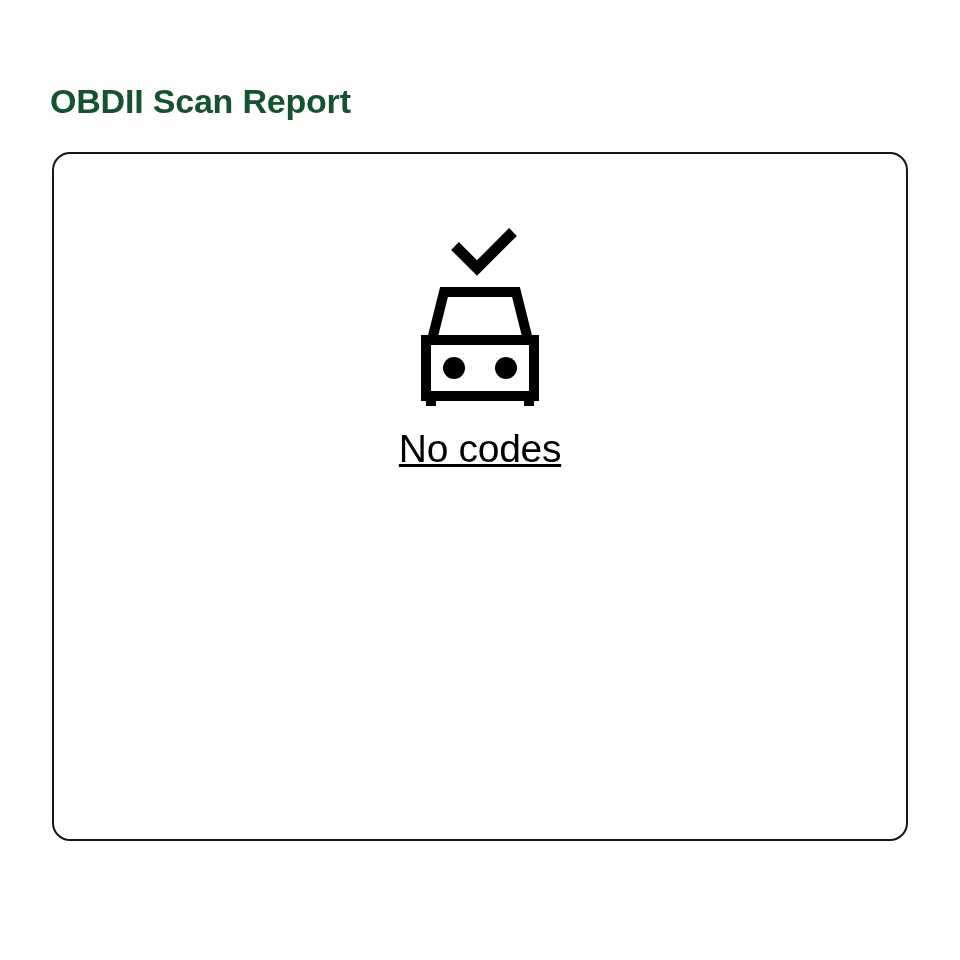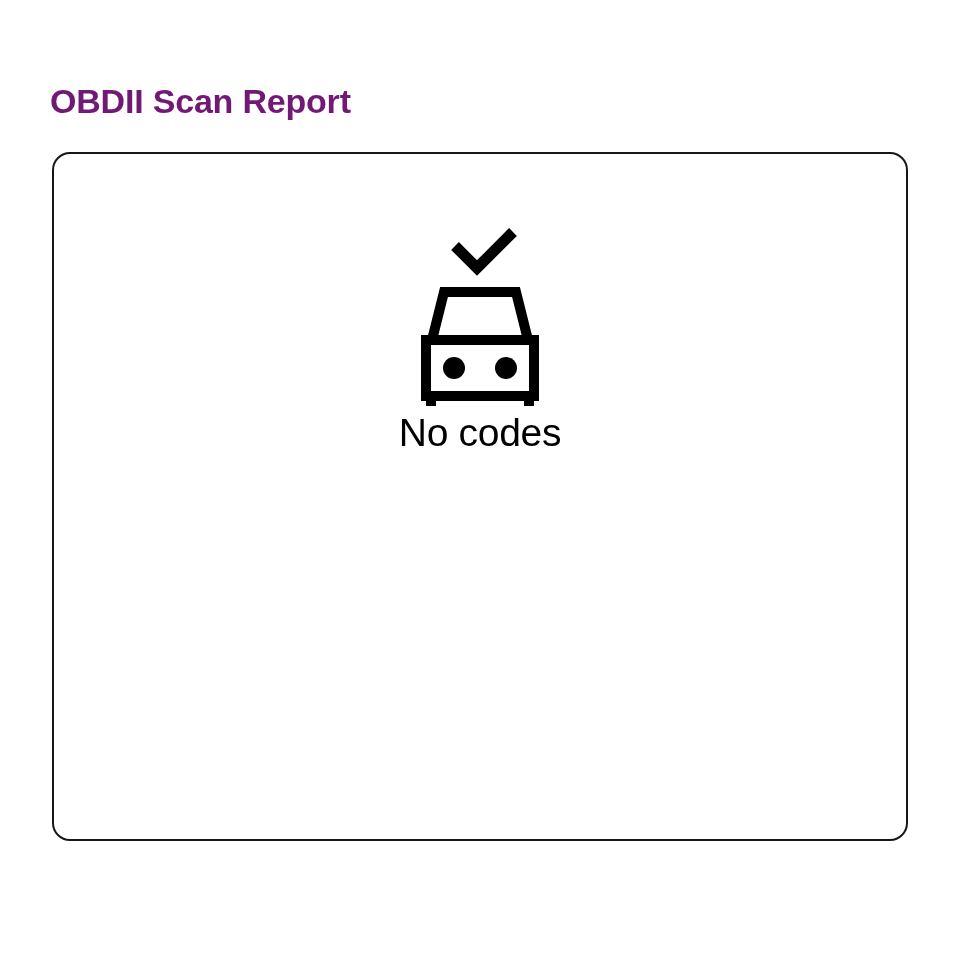--- a/index.html
+++ b/index.html
@@ -25,21 +25,21 @@
 
   
   .page-title {
     position: absolute;
     left: 50px;
     top: 58px;
     font-size: 34px;
     font-weight: 600;
     letter-spacing: -0.2px;
     line-height: 40px;
-    color: #701a75;
+    color: #14532d;
     white-space: nowrap;
   }
 
   
   .report-card {
     position: absolute;
     left: 52px;
     top: 152px;
     width: 856px;
     height: 689px;
@@ -62,27 +62,28 @@
   
   .status-icon {
     margin-top: 72px;
     width: 160px;
     height: 180px;
     display: block;
   }
 
   
   .status-heading {
-    margin-top: 4px;
+    margin-top: 20px;
     font-size: 39px;
     font-weight: 500;
     letter-spacing: -0.3px;
     line-height: 46px;
     color: #000000;
     text-align: center;
+    text-decoration: underline;
   }
 
   
   .status-description {
     margin-top: 62px;
     width: 640px;
     text-align: center;
     font-size: 22px;
     font-weight: 700;
     line-height: 37px;

